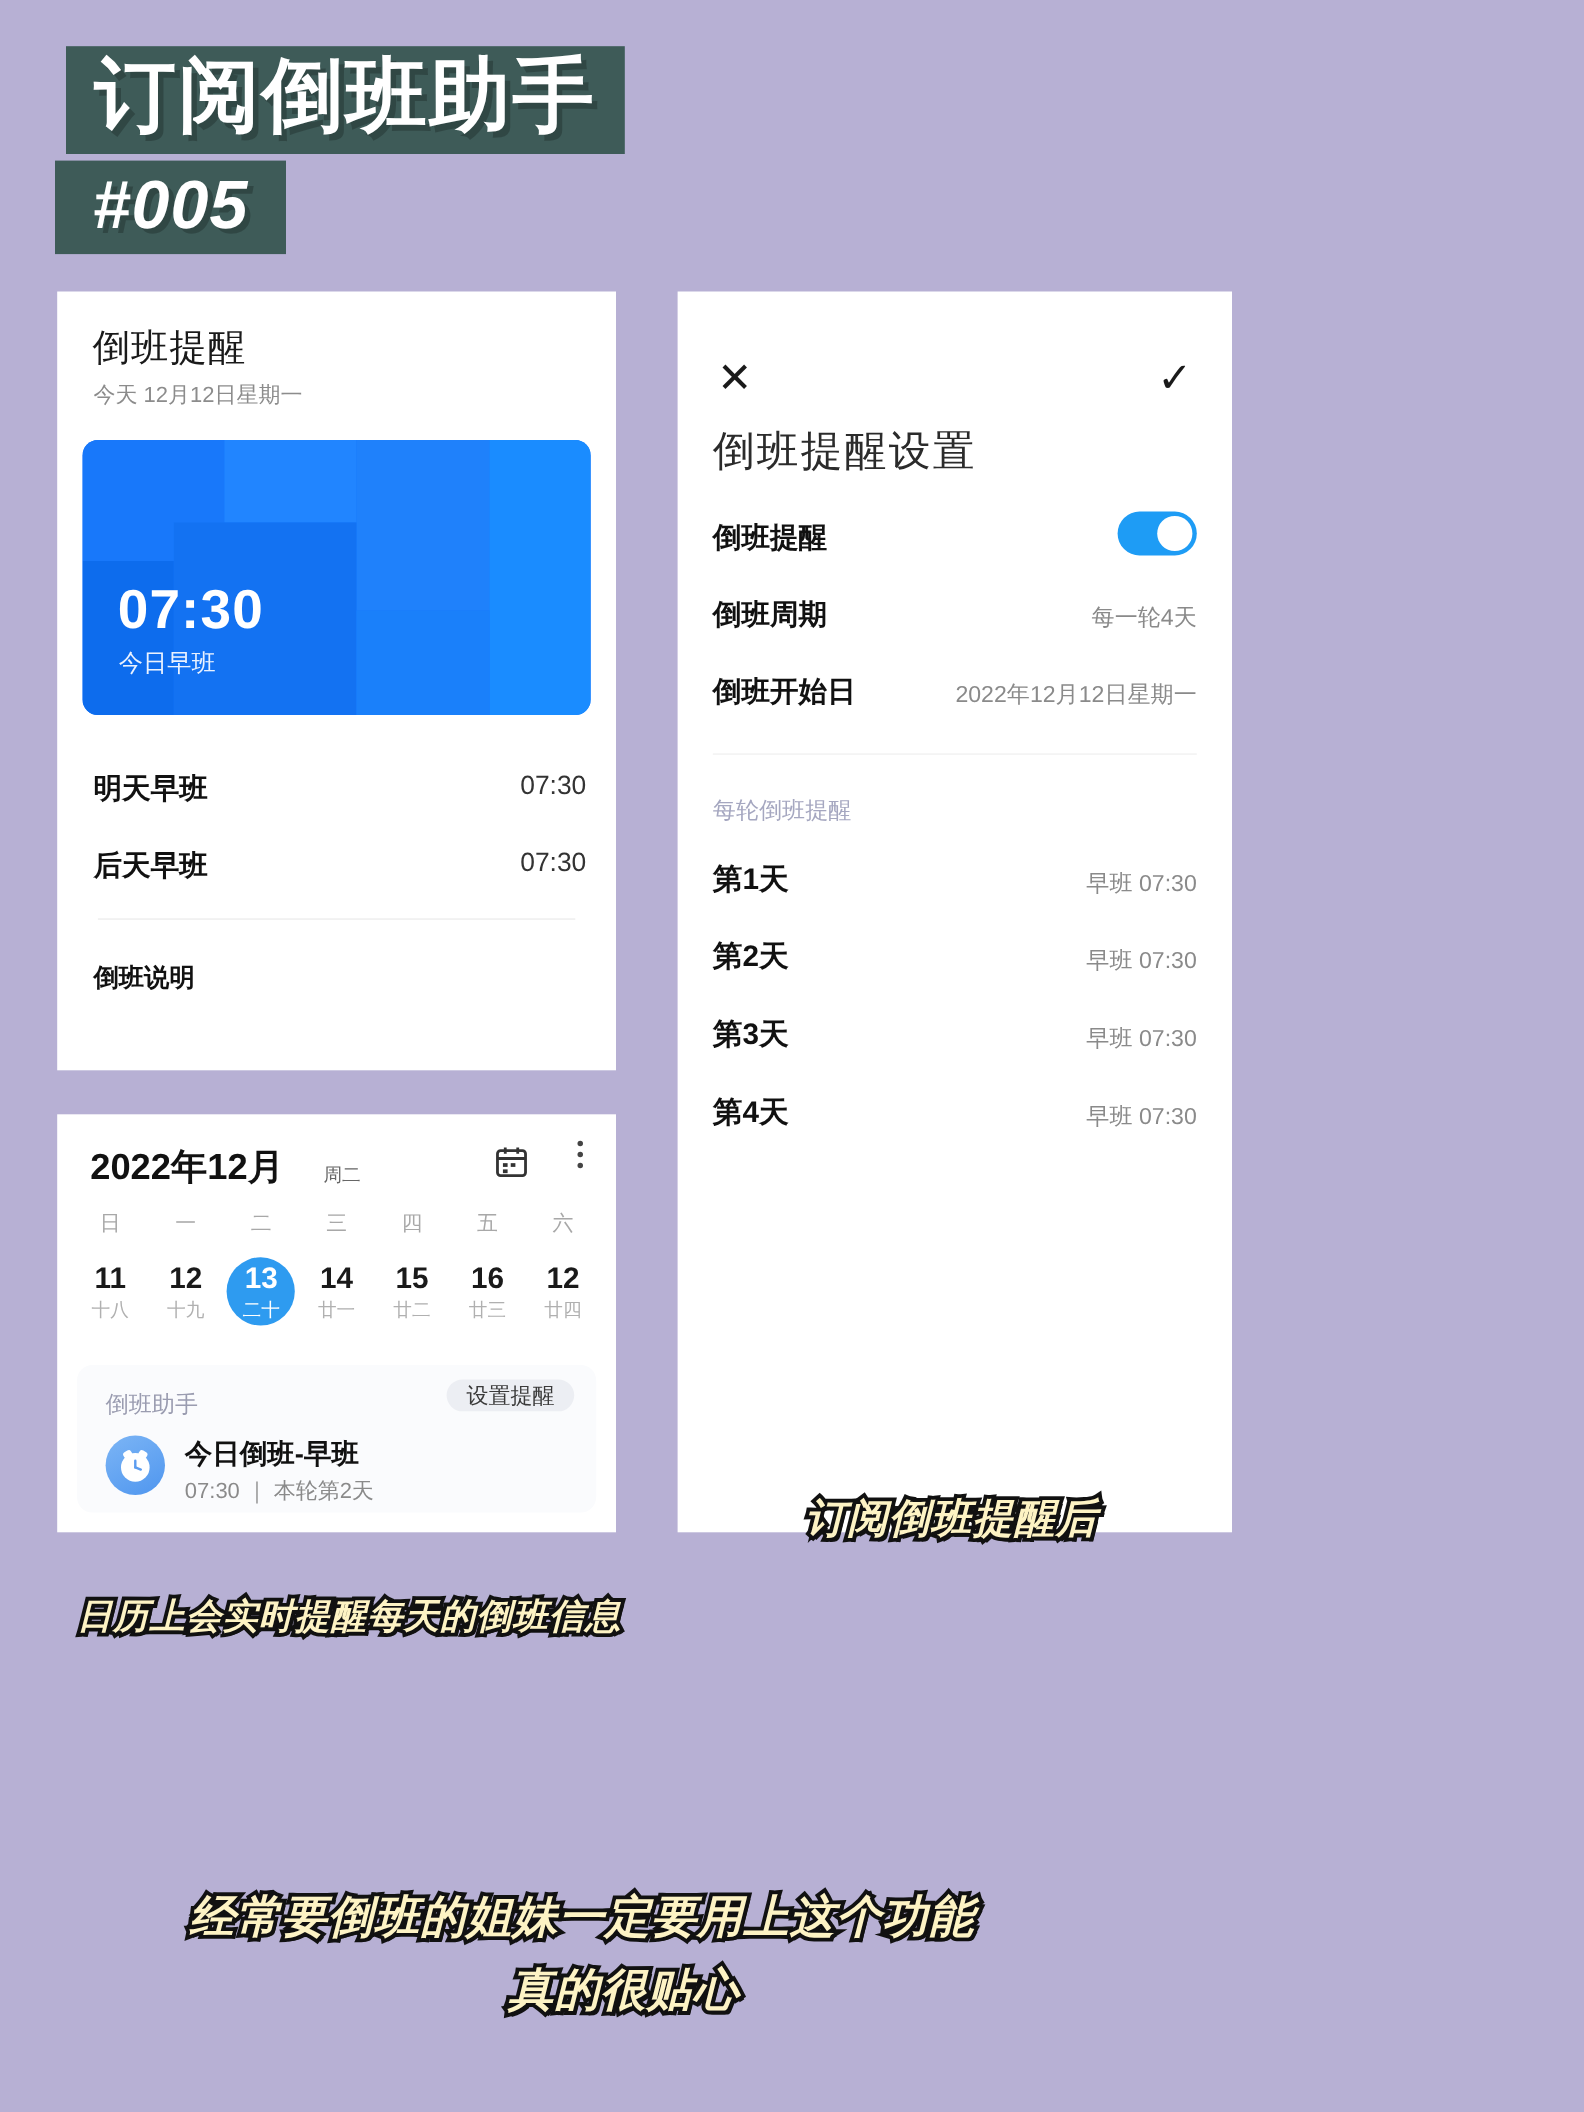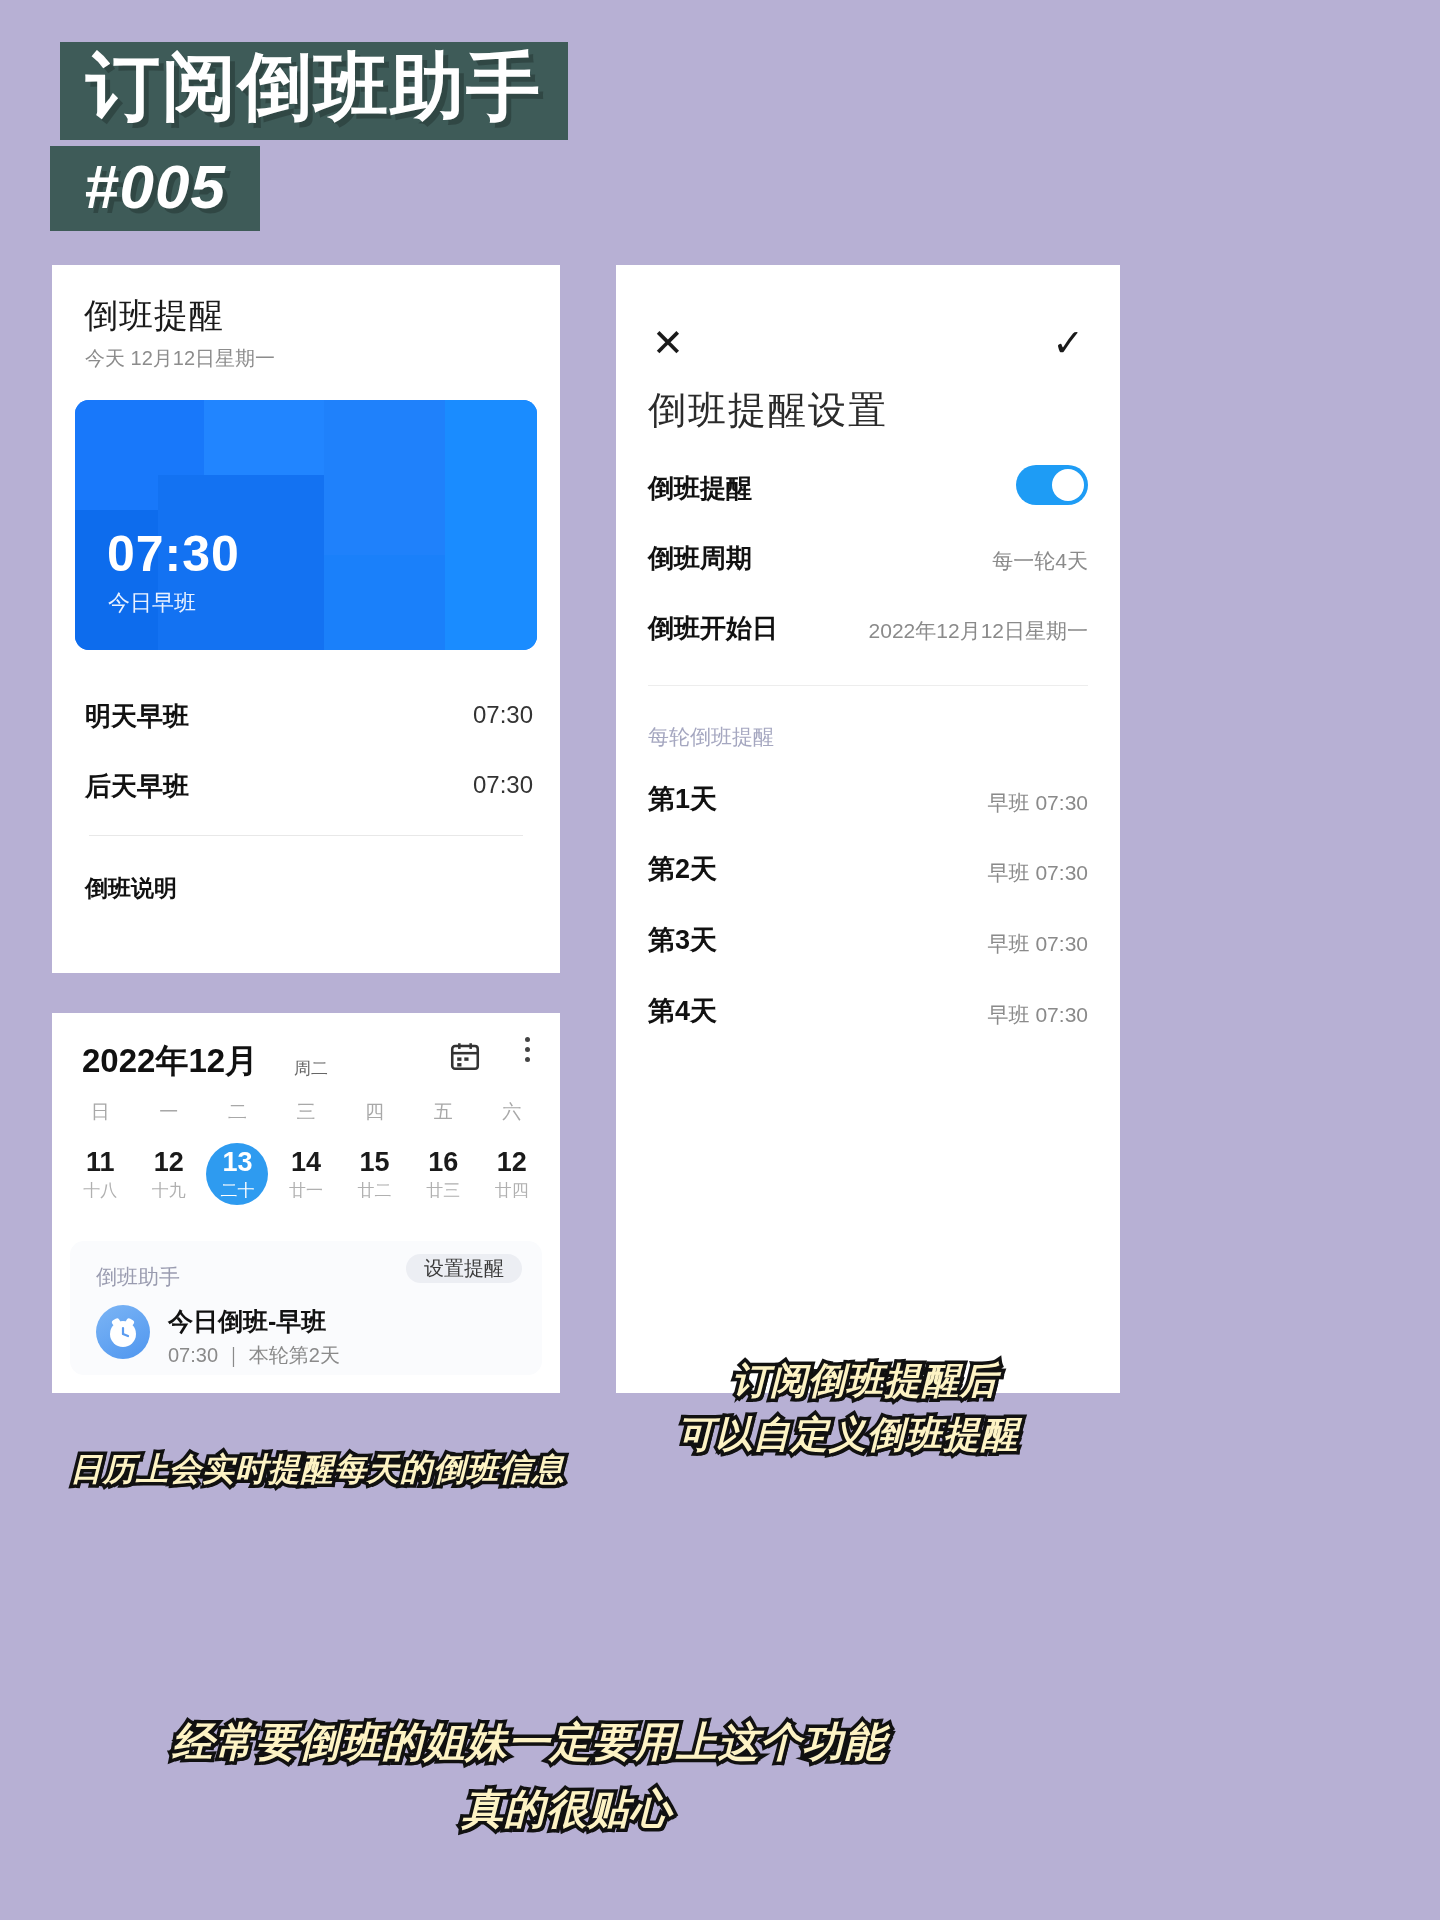--- a/index.html
+++ b/index.html
@@ -325,17 +325,16 @@
     <div class="drow" style="top:720px;">
       <div class="lab">第4天</div>
       <div class="val">早班 07:30</div>
     </div>
 
     <div class="home-ind"></div>
   </div>
 
   <div class="cap cap-cal">日历上会实时提醒每天的倒班信息</div>
   <div class="cap cap-r1">订阅倒班提醒后</div>
-  <div class="cap cap-r2">可以自定义倒班提醒</div>
   <div class="cap cap-b1">经常要倒班的姐妹一定要用上这个功能</div>
   <div class="cap cap-b2">真的很贴心</div>
 
 </div>
 
 </body></html>

